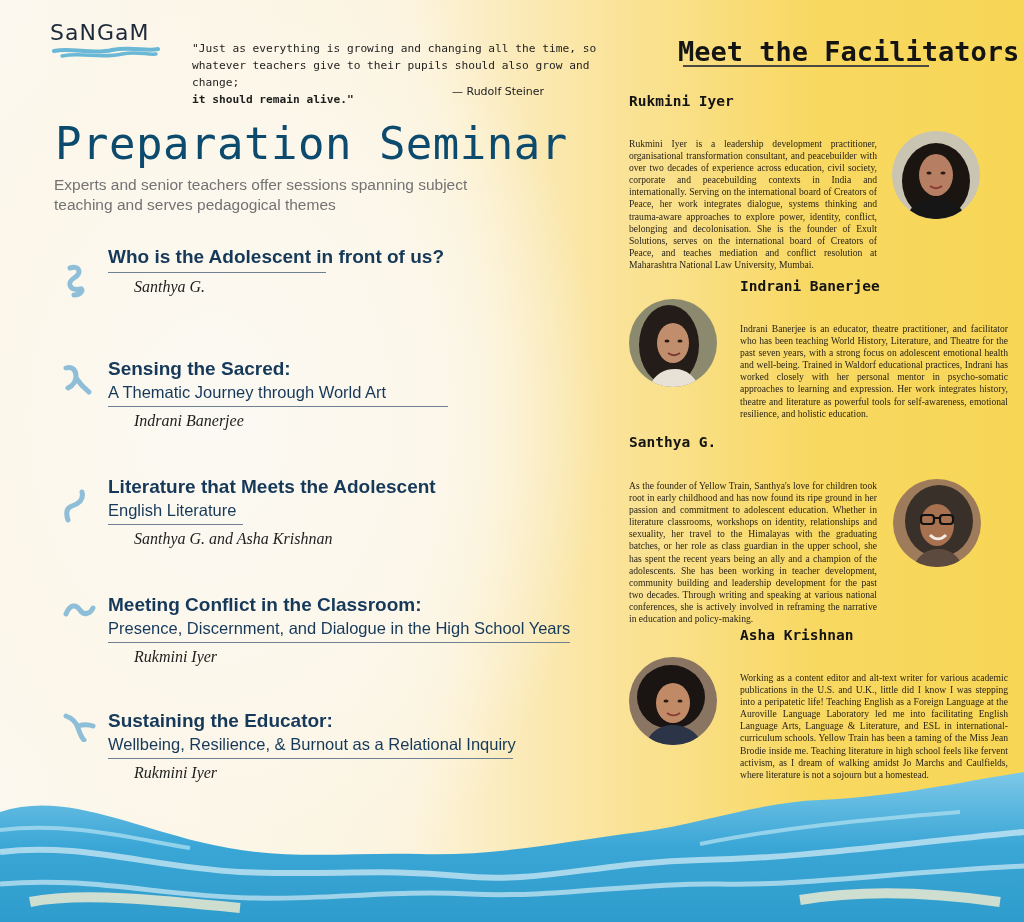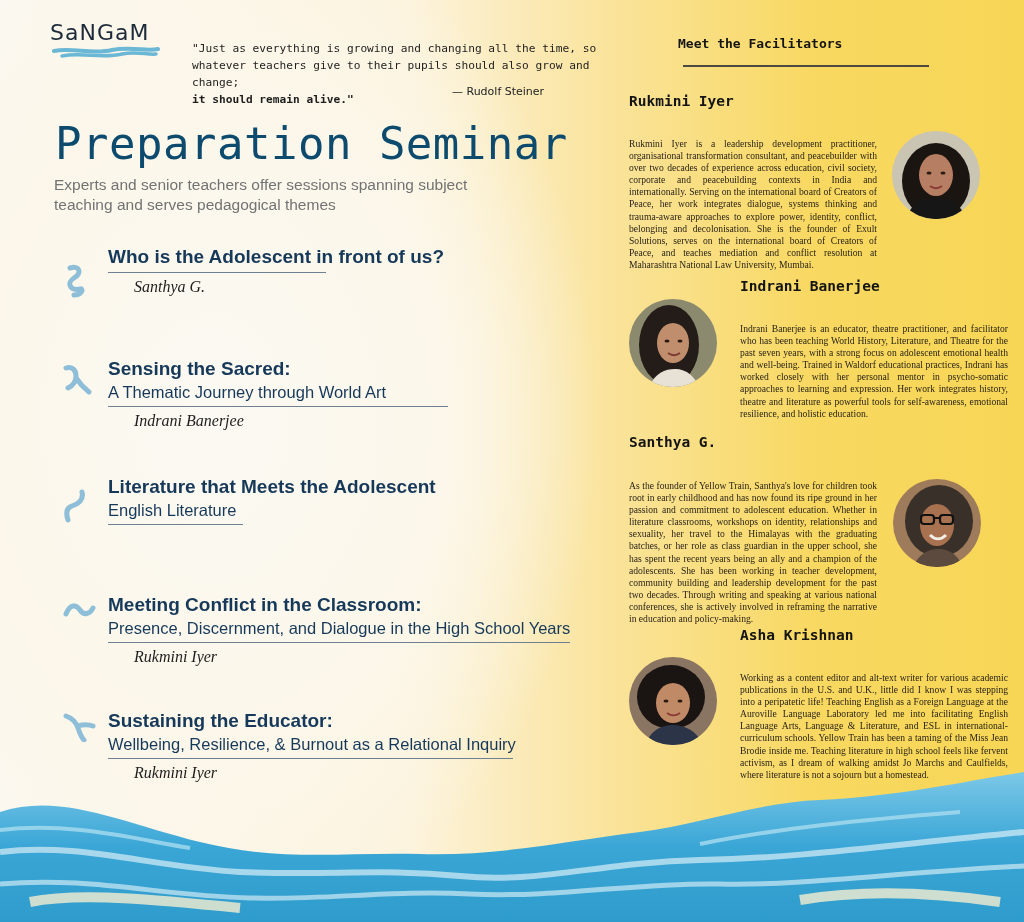--- a/index.html
+++ b/index.html
@@ -57,21 +57,21 @@
     }
     .session .s-rule { height: 1px; background: #6f8093; margin-top: 3px; }
     .session .s-fac {
       font-family: "Liberation Serif", serif; font-style: italic; font-size: 16px; color: #1e1e1e;
       margin-top: 5px; margin-left: 26px; white-space: nowrap;
     }
     .squiggle { position: absolute; left: 62px; }
 
     .facil-heading {
       position: absolute; left: 678px; top: 36px;
-      font-family: "DejaVu Sans Mono", monospace; font-weight: bold; font-size: 13px; color: #141414;
+      font-family: "DejaVu Sans Mono", monospace; font-weight: bold; font-size: 27px; color: #141414;
     }
     .facil-rule { position: absolute; left: 683px; top: 65px; width: 246px; height: 2px; background: #4c4a40; }
 
     .fac-name {
       position: absolute; font-family: "DejaVu Sans Mono", monospace; font-weight: bold; font-size: 14.5px; color: #141414;
     }
     .fac-bio {
       position: absolute; font-family: "Liberation Serif", serif; font-size: 9.6px; line-height: 12.1px;
       color: #2a2418; text-align: justify; margin-top: 24px;
     }
@@ -142,20 +142,21 @@
   <div class="s-fac">Indrani Banerjee</div>
 </div>
 
 <svg class="squiggle" style="top:488px" width="26" height="36" viewBox="0 0 26 36">
   <path d="M20,4 C22,12 16,16 10,18 C4,20 4,26 6,32" stroke="#8fbfd8" stroke-width="5" fill="none" stroke-linecap="round"></path>
 </svg>
 <div class="session" style="top:475px">
   <div class="s-title">Literature that Meets the Adolescent</div>
   <div class="s-sub">English Literature</div>
   <div class="s-rule" style="width:135px"></div>
+  <div class="s-fac">Santhya G. and Asha Krishnan</div>
 </div>
 
 <svg class="squiggle" style="top:600px" width="34" height="20" viewBox="0 0 34 20">
   <path d="M4,14 C8,4 14,4 18,10 C22,16 28,14 31,8" stroke="#8fbfd8" stroke-width="5" fill="none" stroke-linecap="round"></path>
 </svg>
 <div class="session" style="top:593px">
   <div class="s-title">Meeting Conflict in the Classroom:</div>
   <div class="s-sub">Presence, Discernment, and Dialogue in the High School Years</div>
   <div class="s-rule" style="width:462px"></div>
   <div class="s-fac">Rukmini Iyer</div>

